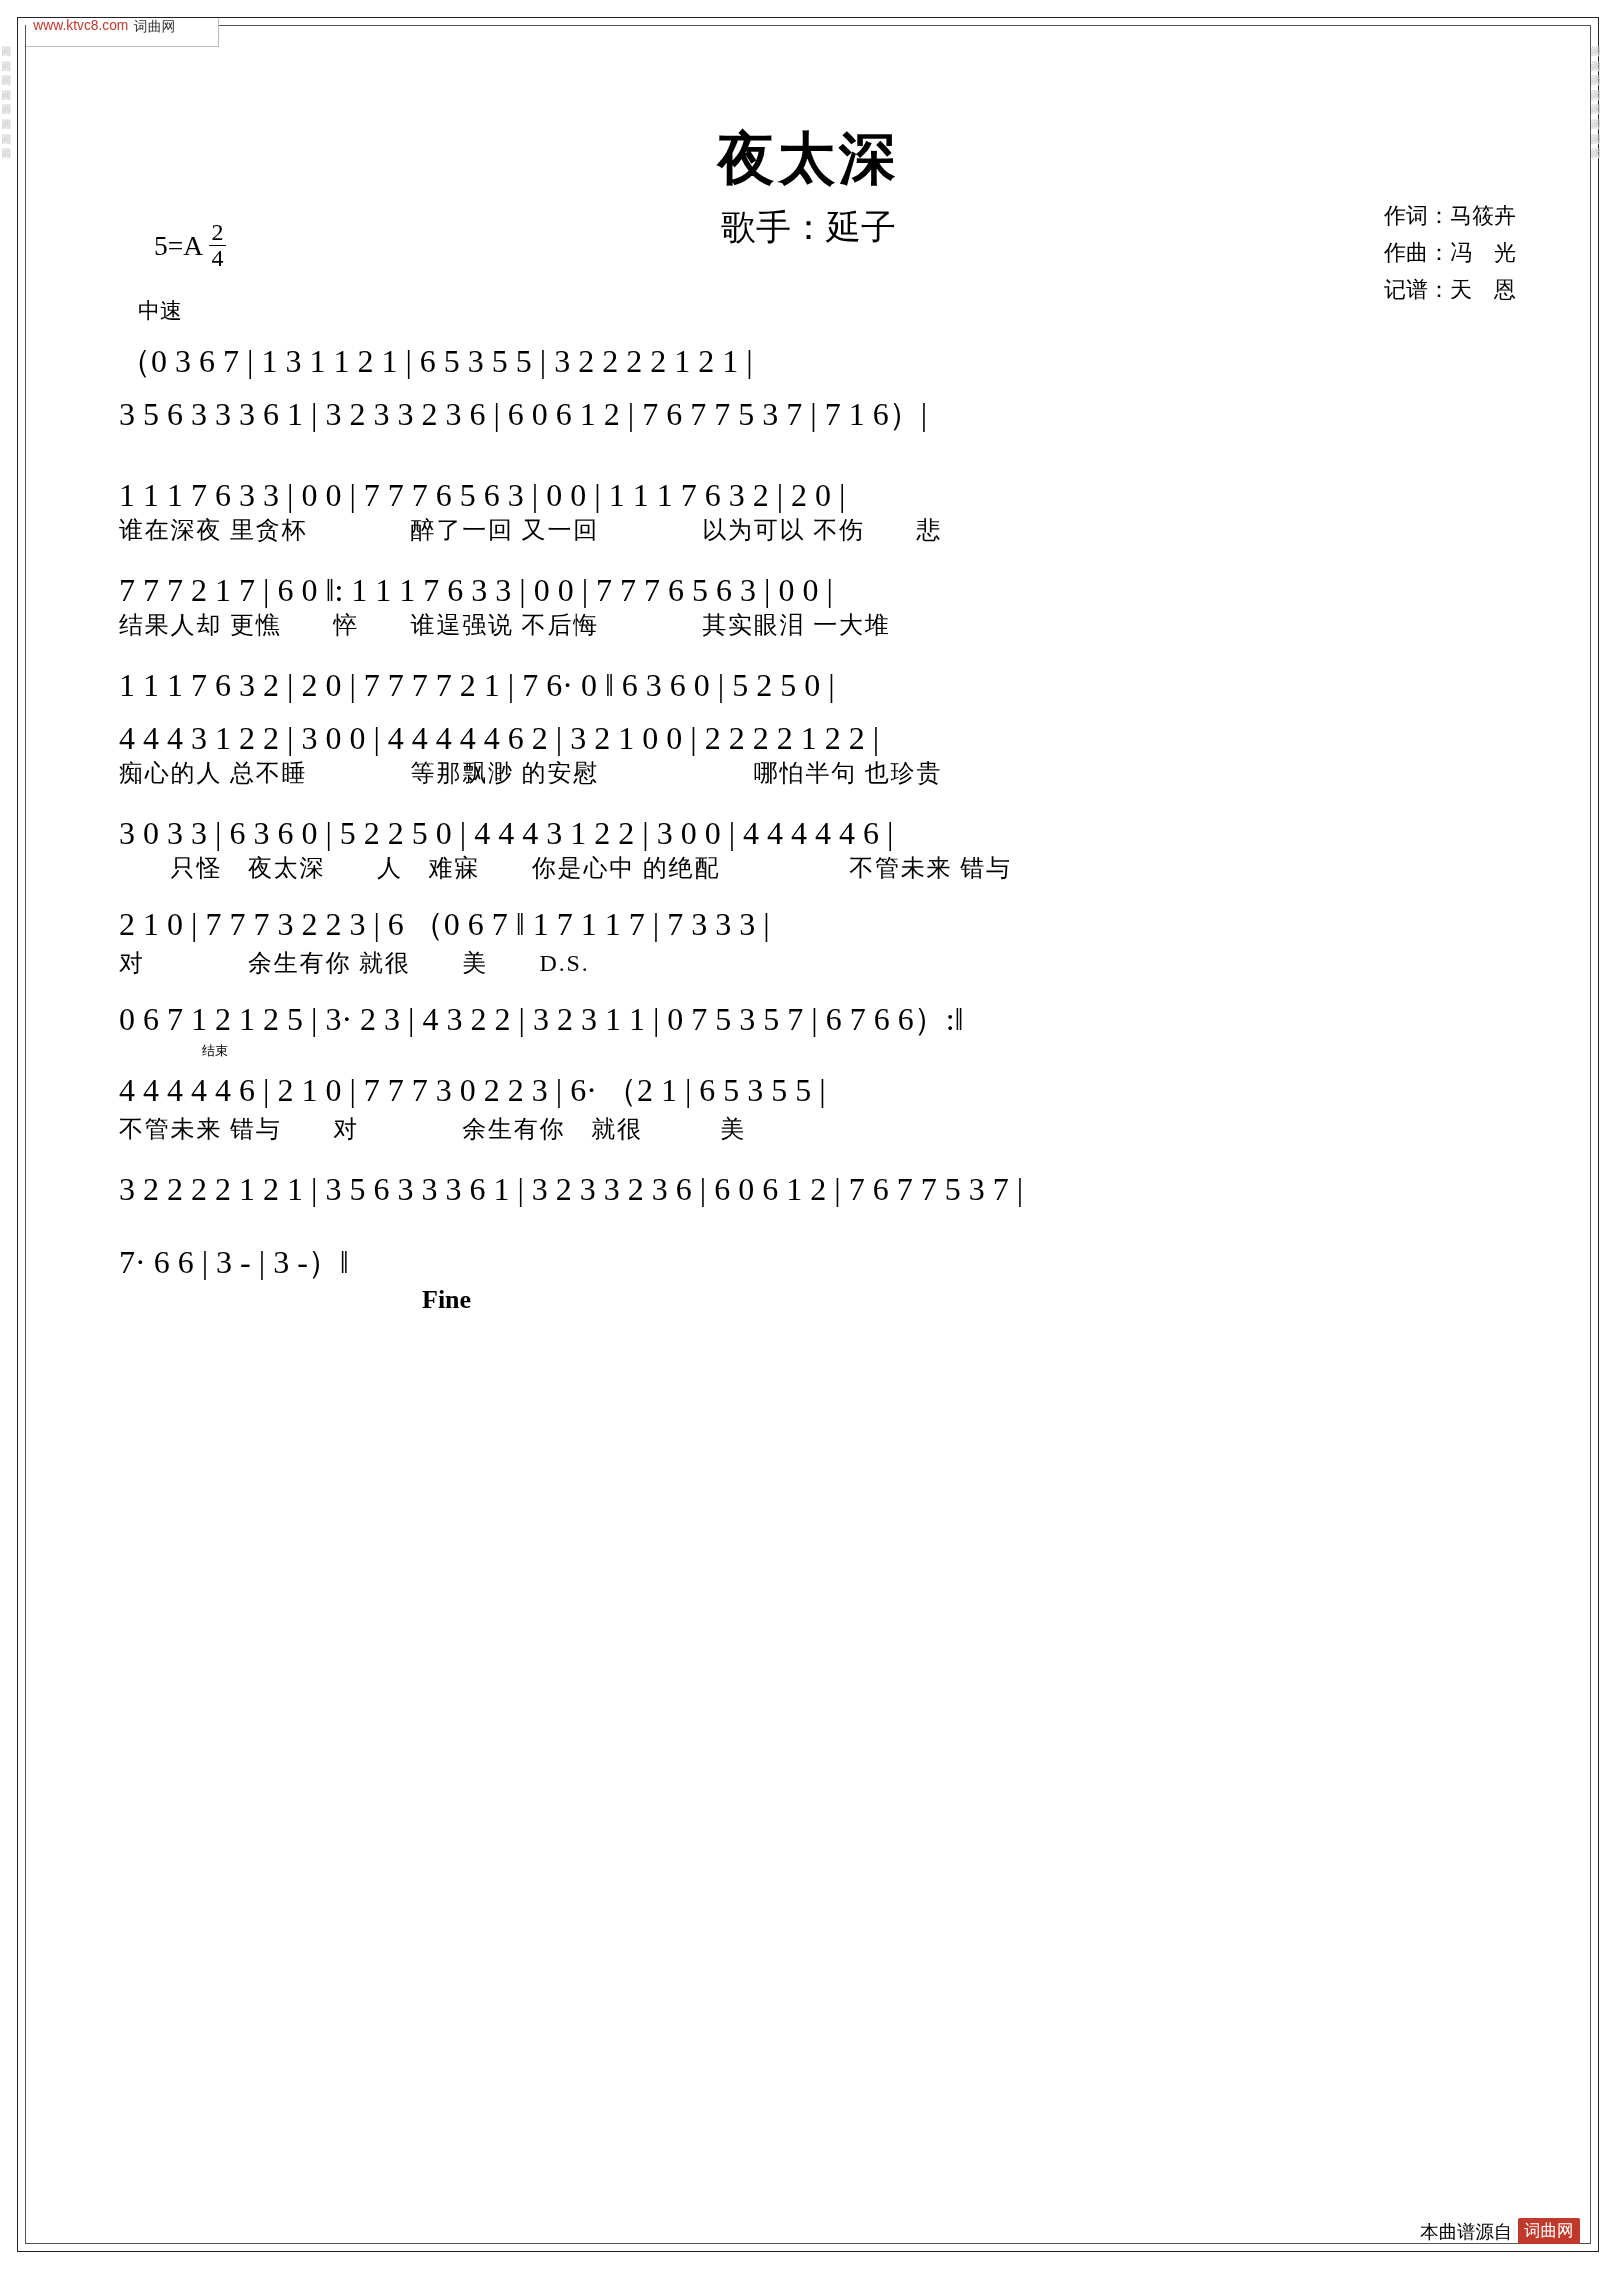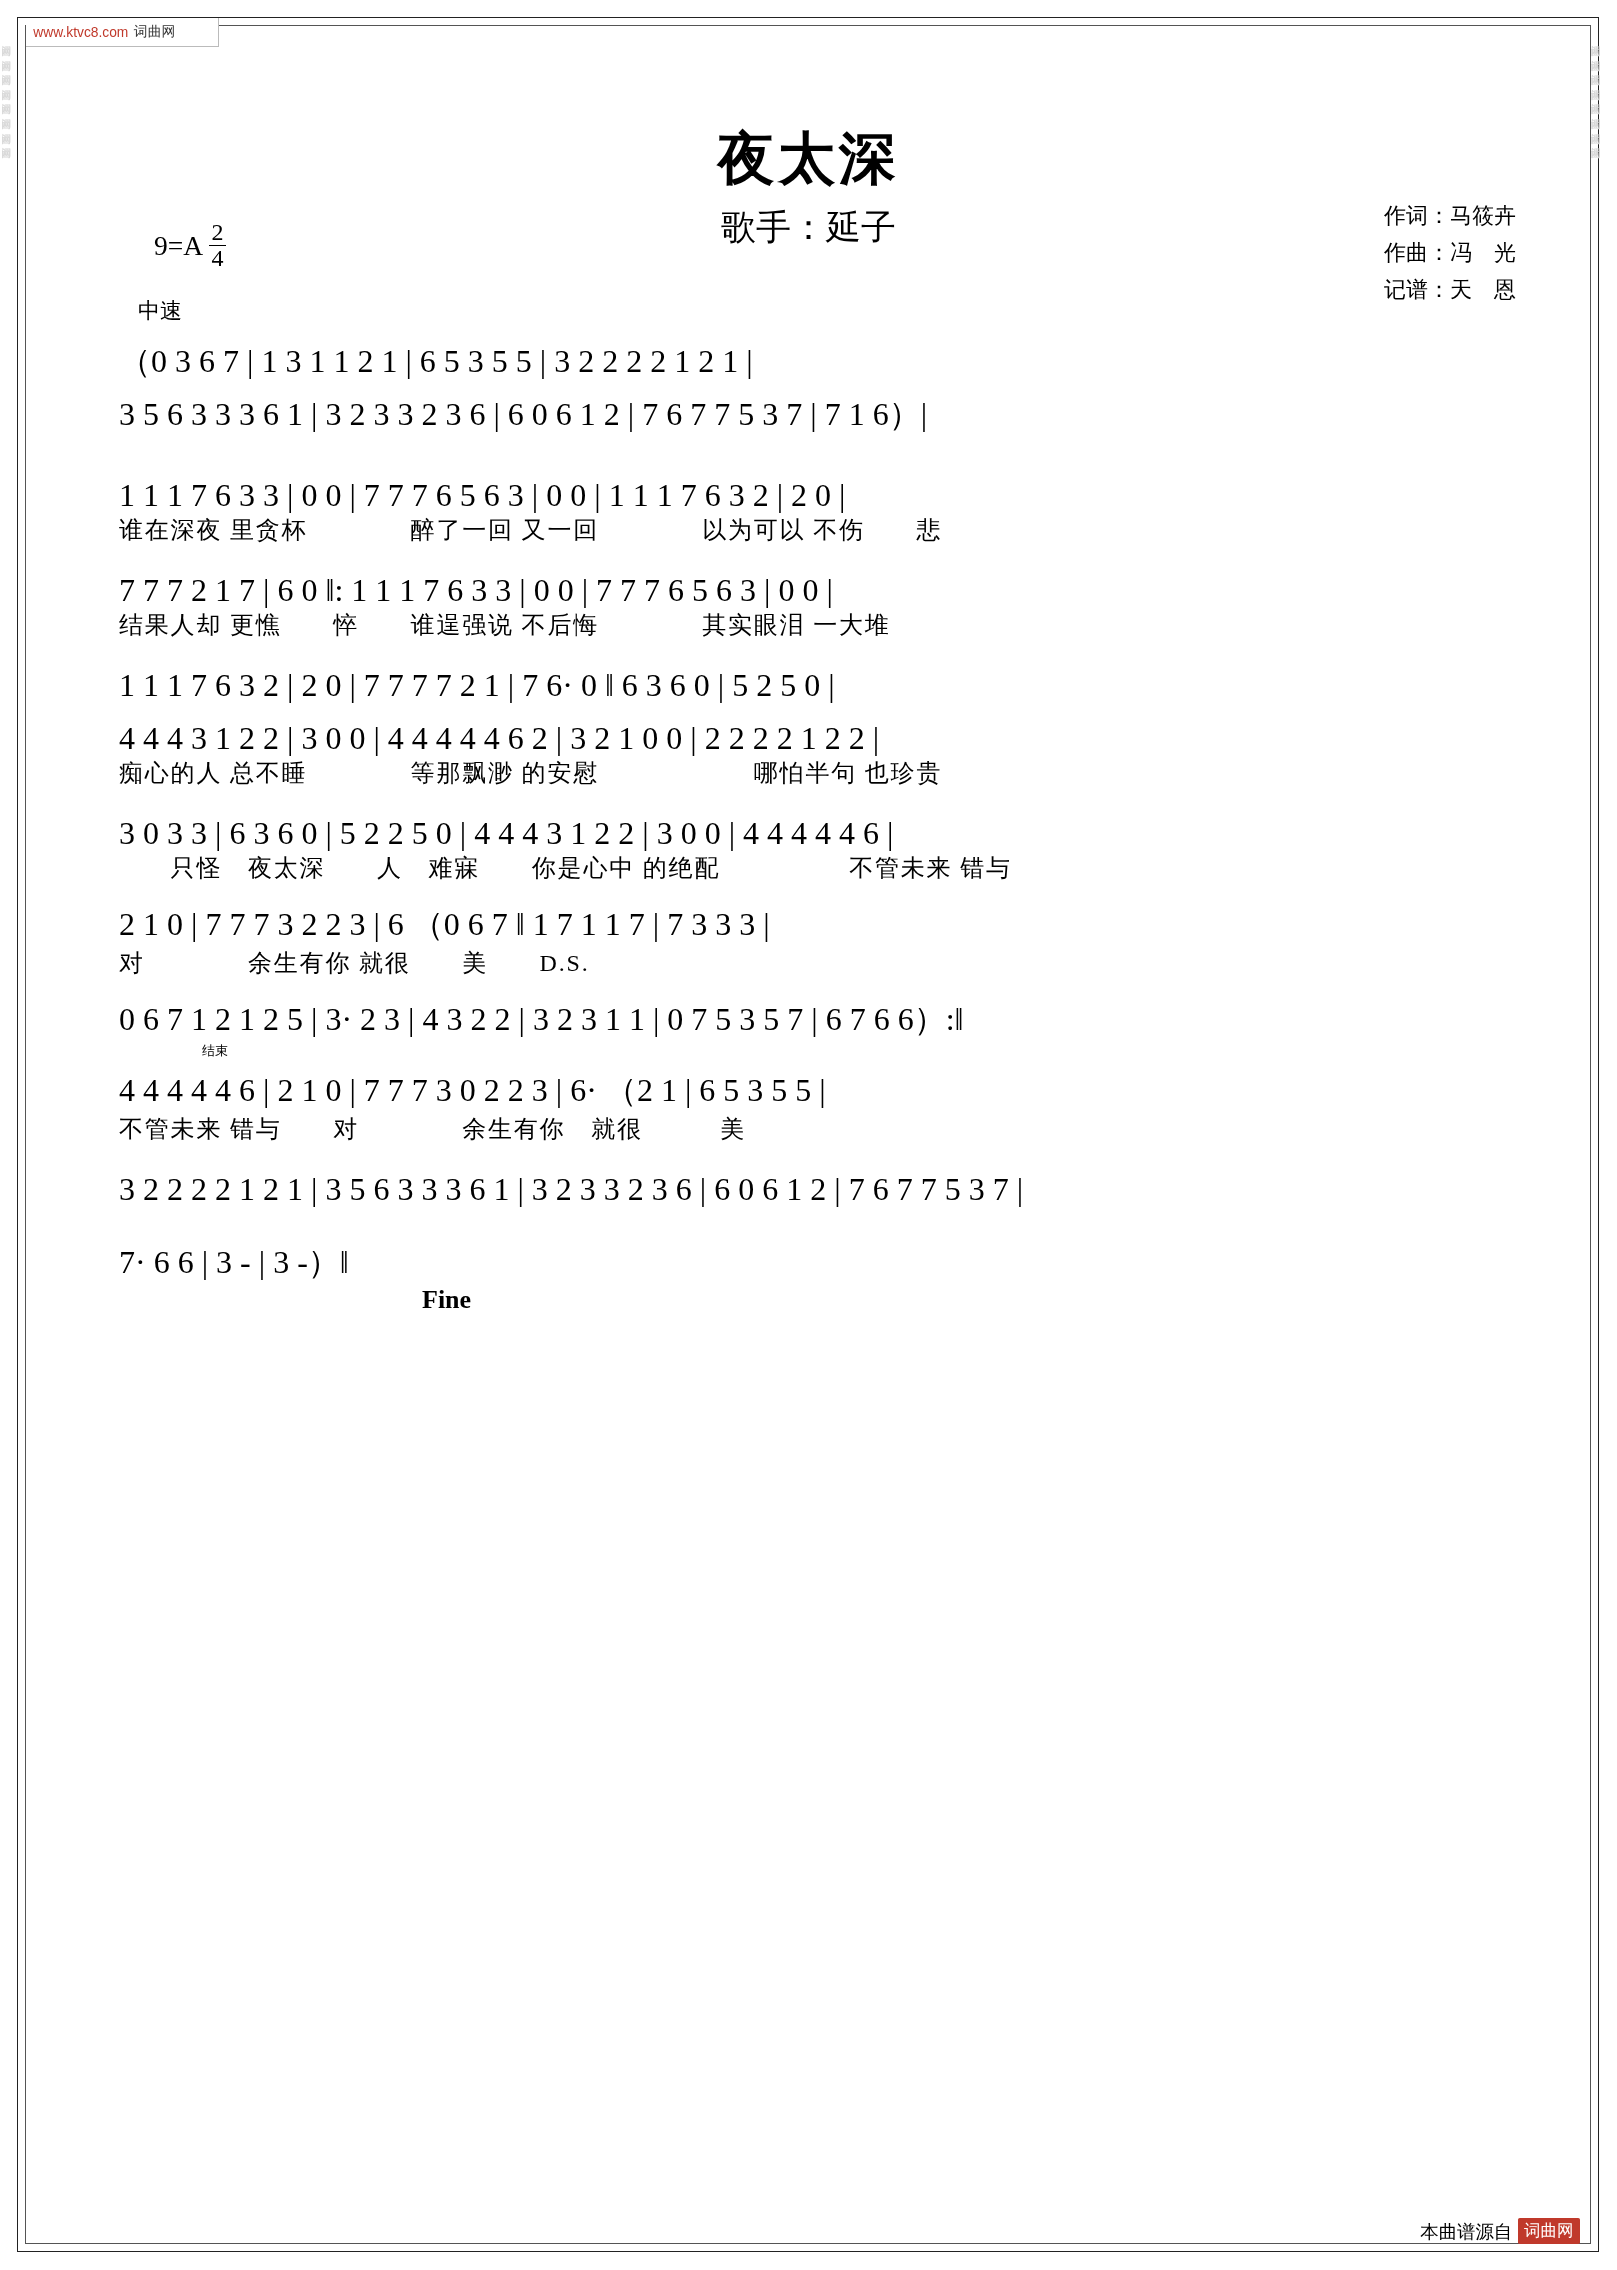--- a/index.html
+++ b/index.html
@@ -45,21 +45,21 @@
   .wm-item{display:inline-block;}
 
   
   .site-tag{
     position:absolute;
     left:26px;top:18.4px;
     width:193px;height:29px;
     border-right:0.9px solid #bbb;
     border-bottom:0.9px solid #bbb;
     background:#fff;
-    display:flex;align-items:center;gap:5.5px;
+    display:flex;gap:5.5px;
     padding-left:7.3px;
     box-sizing:border-box;
   }
   .site-tag .url{
     font-family:"Liberation Sans", sans-serif;
     font-size:13.8px;color:#c0392b;
   }
   .site-tag .name{
     font-family:"Liberation Sans", sans-serif;
     font-size:13.8px;color:#333;
@@ -194,21 +194,21 @@
 
 <div class="site-tag">
   <span class="url">www.ktvc8.com</span>
   <span class="name">词曲网</span>
 </div>
 
 <div class="title">夜太深</div>
 <div class="singer">歌手：延子</div>
 
 <div class="keysig">
-  <span>9=A</span>
+  <span>5=A</span>
   <span class="frac">
     <span class="num">2</span>
     <span class="den">4</span>
   </span>
 </div>
 <div class="tempo">中速</div>
 
 <div class="credits">
   <div>作词：马筱卉</div>
   <div>作曲：冯　光</div>

